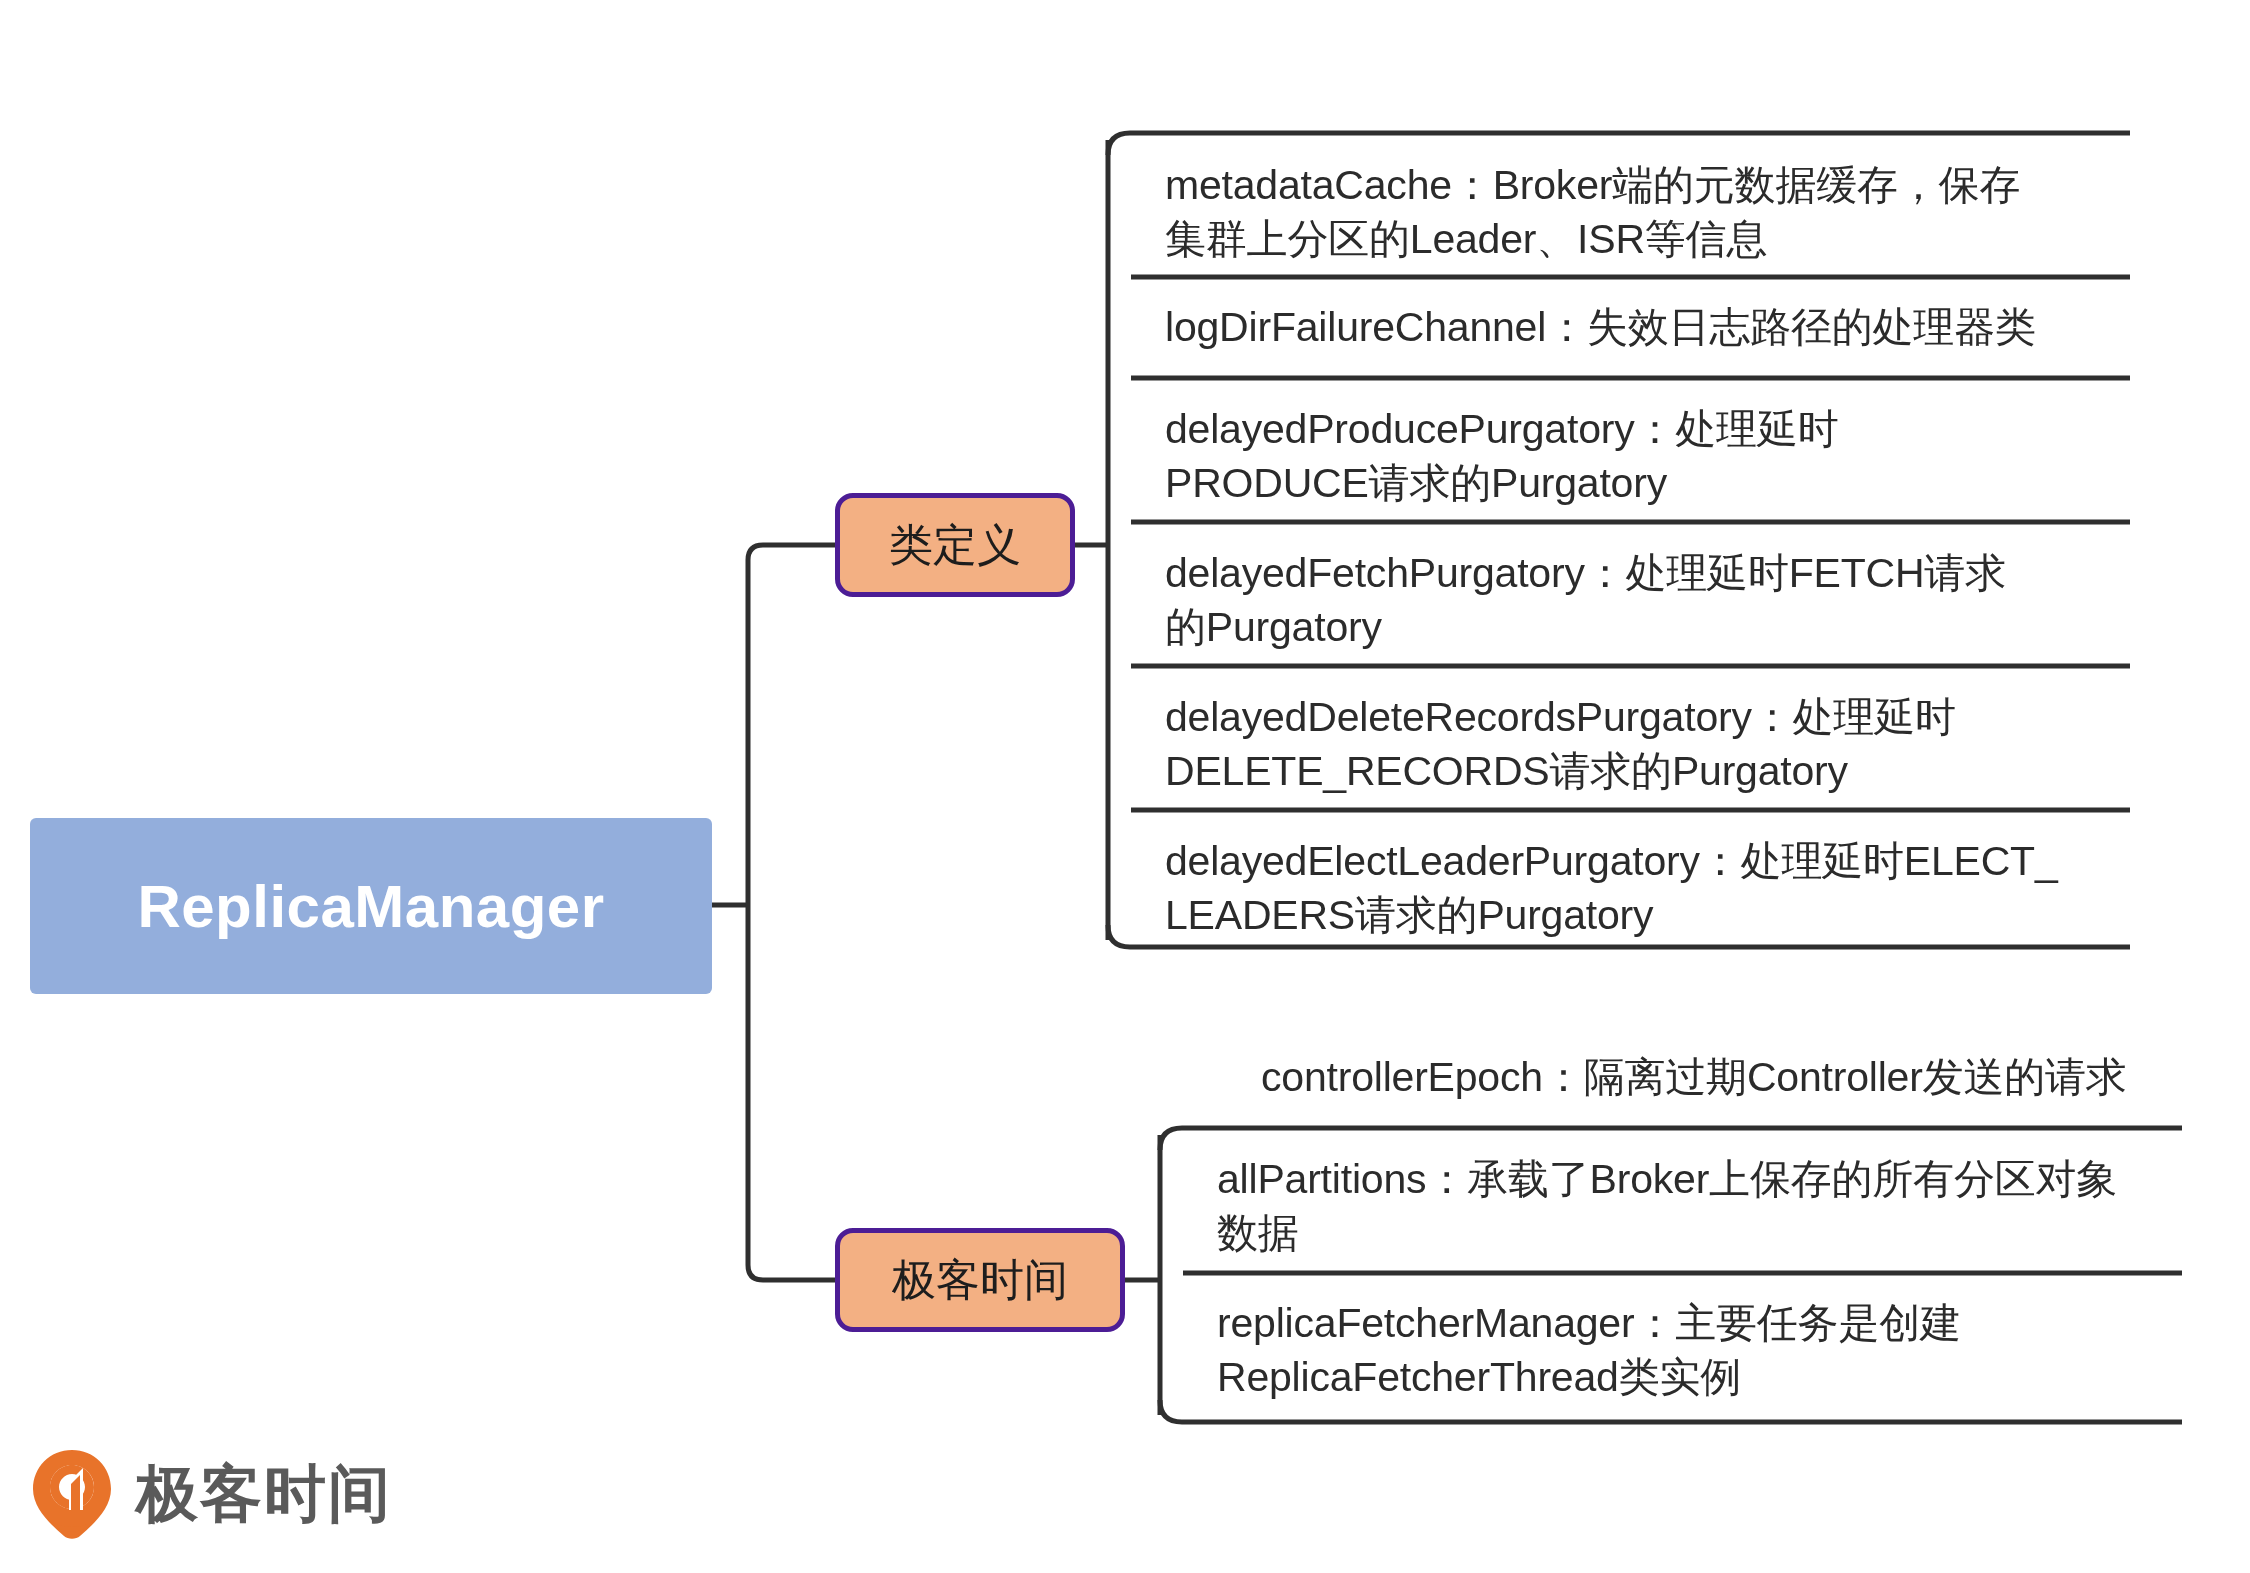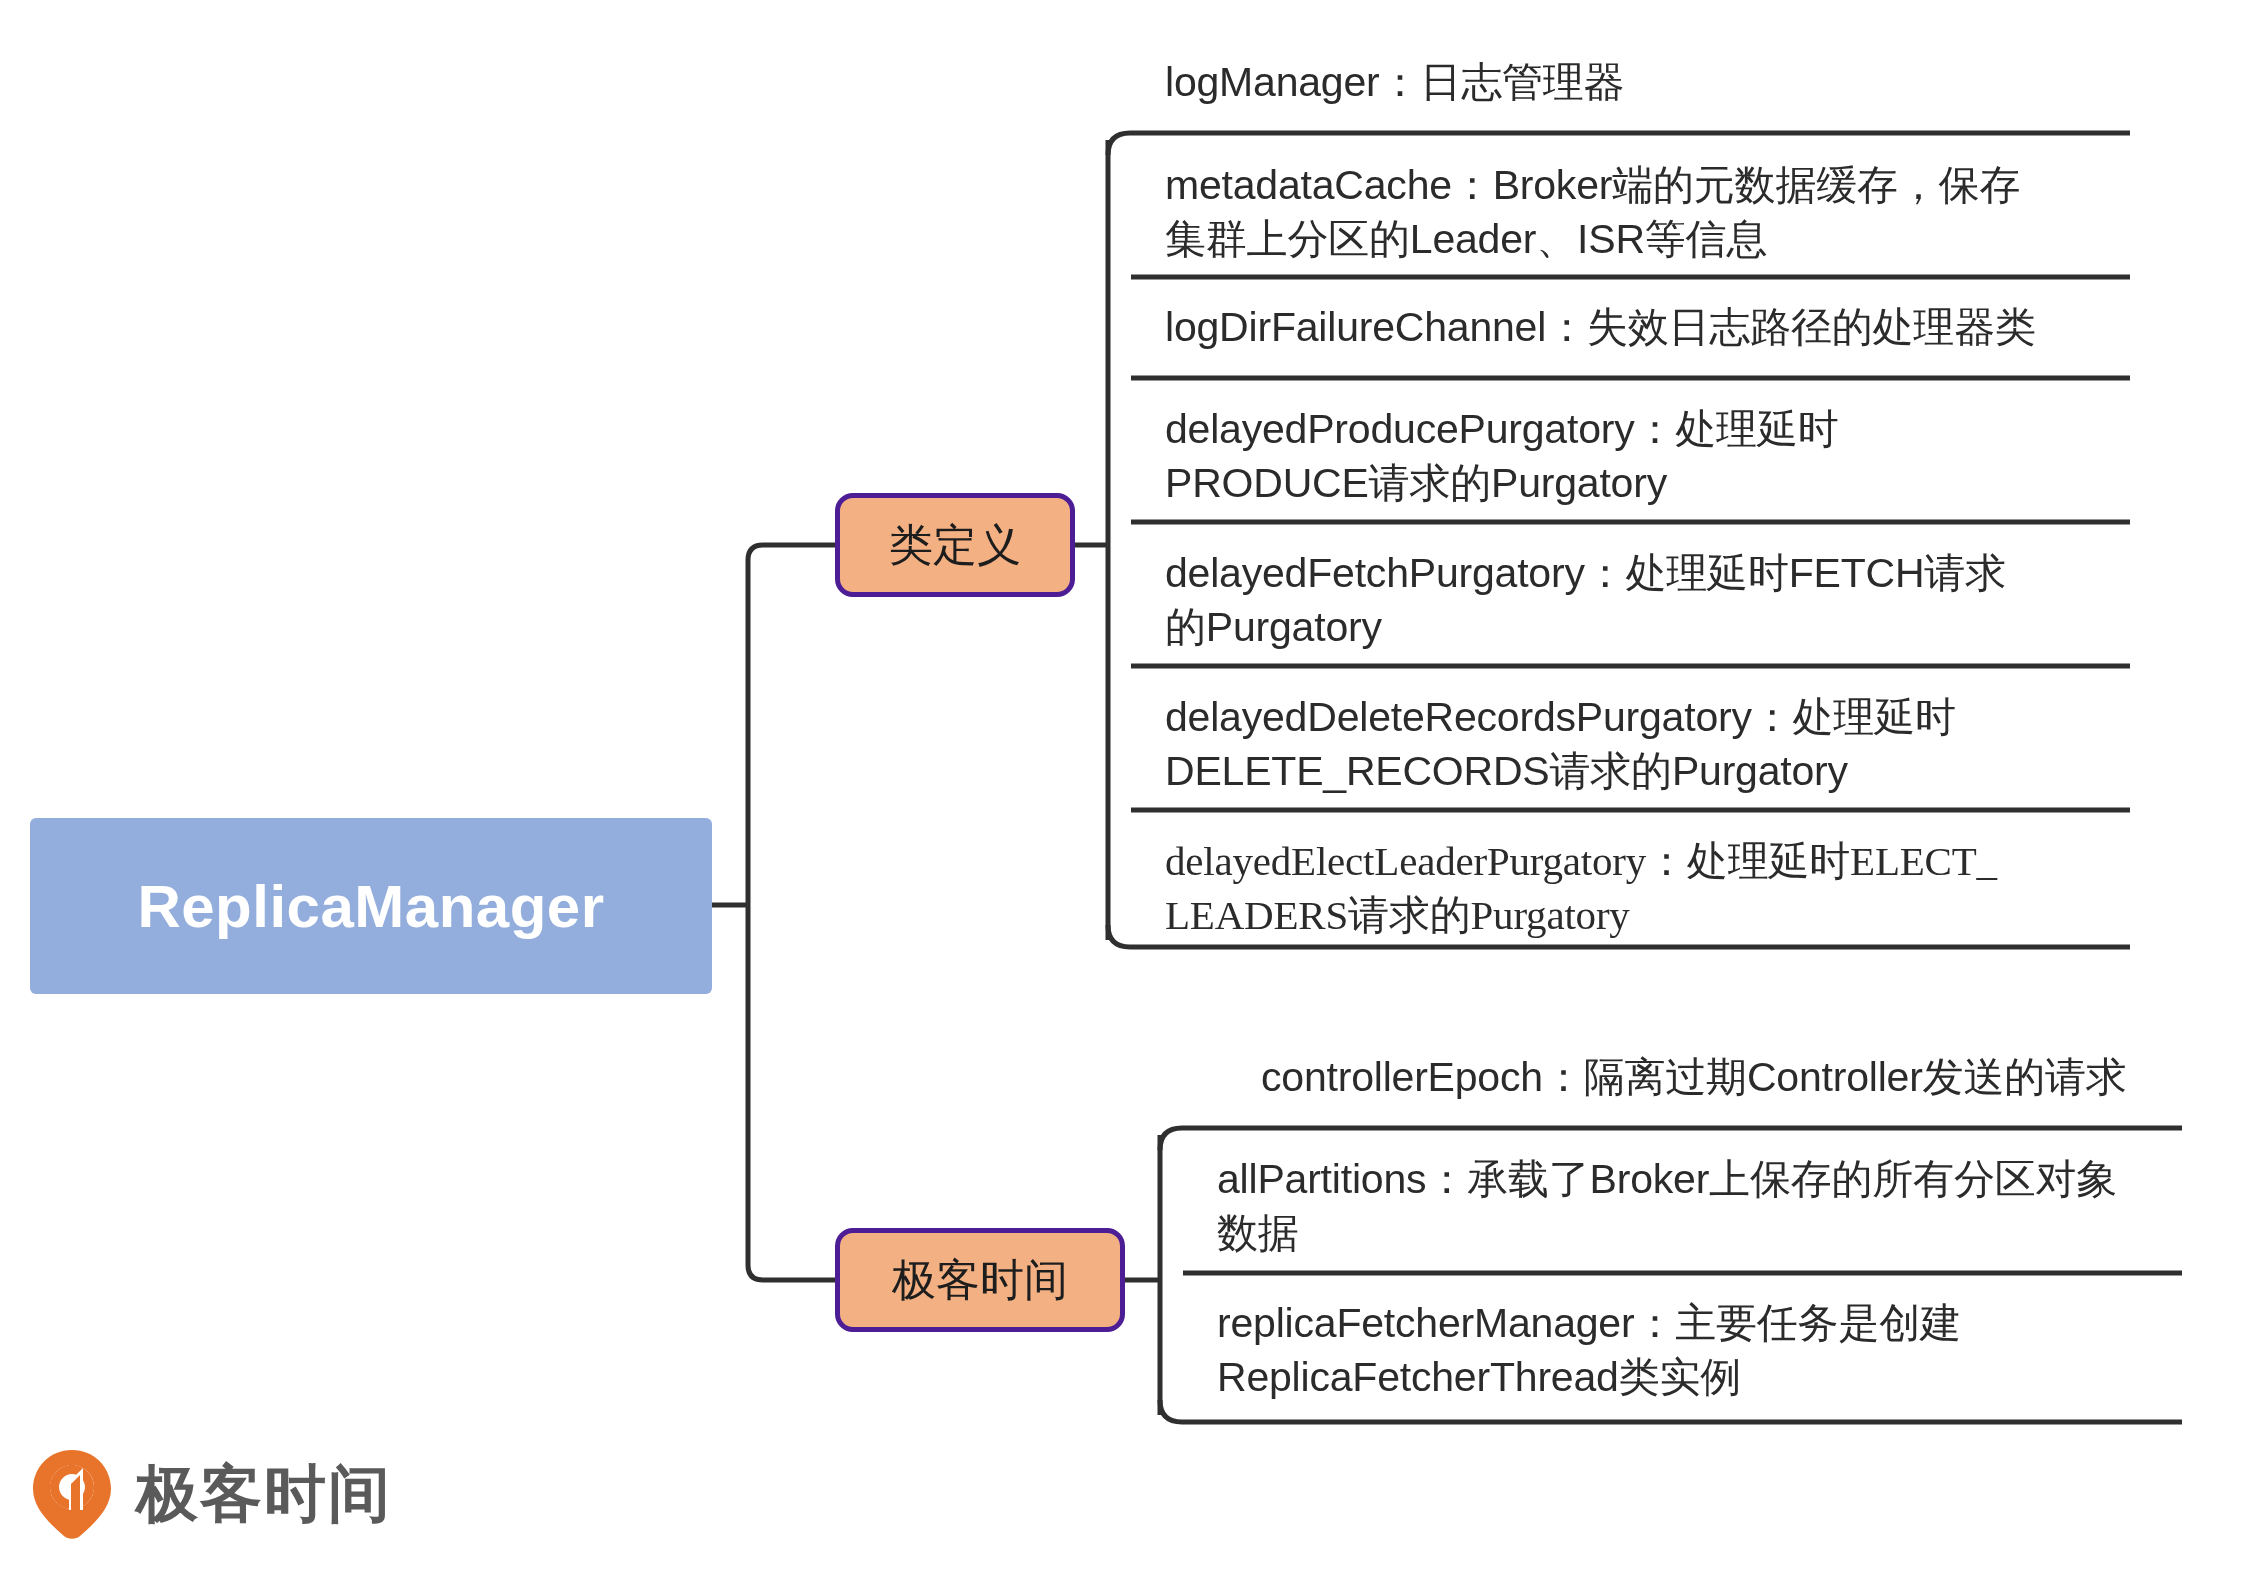--- a/index.html
+++ b/index.html
@@ -127,37 +127,36 @@
   </div>
 
   <div class="node branch-node" style="left:835px; top:493px; width:240px; height:104px;">
     <span>类定义</span>
   </div>
 
   <div class="node branch-node" style="left:835px; top:1228px; width:290px; height:104px;">
     <span>极客时间</span>
   </div>
 
-  <div class="leaf" style="left:1165px; top:55px; width:1010px;">logManager：日志管理器</div>
 
   <div class="leaf" style="left:1165px; top:158px; width:1010px;">metadataCache：Broker端的元数据缓存，保存
 集群上分区的Leader、ISR等信息</div>
 
   <div class="leaf" style="left:1165px; top:300px; width:1010px;">logDirFailureChannel：失效日志路径的处理器类</div>
 
   <div class="leaf" style="left:1165px; top:402px; width:1010px;">delayedProducePurgatory：处理延时
 PRODUCE请求的Purgatory</div>
 
   <div class="leaf" style="left:1165px; top:546px; width:1010px;">delayedFetchPurgatory：处理延时FETCH请求
 的Purgatory</div>
 
   <div class="leaf" style="left:1165px; top:690px; width:1010px;">delayedDeleteRecordsPurgatory：处理延时
 DELETE_RECORDS请求的Purgatory</div>
 
-  <div class="leaf" style="left:1165px; top:834px; width:1020px;font-family:Liberation Serif, serif;">delayedElectLeaderPurgatory：处理延时ELECT_
+  <div class="leaf" style="left:1165px; top:834px; width:1020px;">delayedElectLeaderPurgatory：处理延时ELECT_
 LEADERS请求的Purgatory</div>
 
   <div class="leaf" style="left:1217px; top:1050px; width:1010px;margin-left:44px;">controllerEpoch：隔离过期Controller发送的请求</div>
 
   <div class="leaf" style="left:1217px; top:1152px; width:1010px;">allPartitions：承载了Broker上保存的所有分区对象
 数据</div>
 
   <div class="leaf" style="left:1217px; top:1296px; width:1010px;">replicaFetcherManager：主要任务是创建
 ReplicaFetcherThread类实例</div>
 

